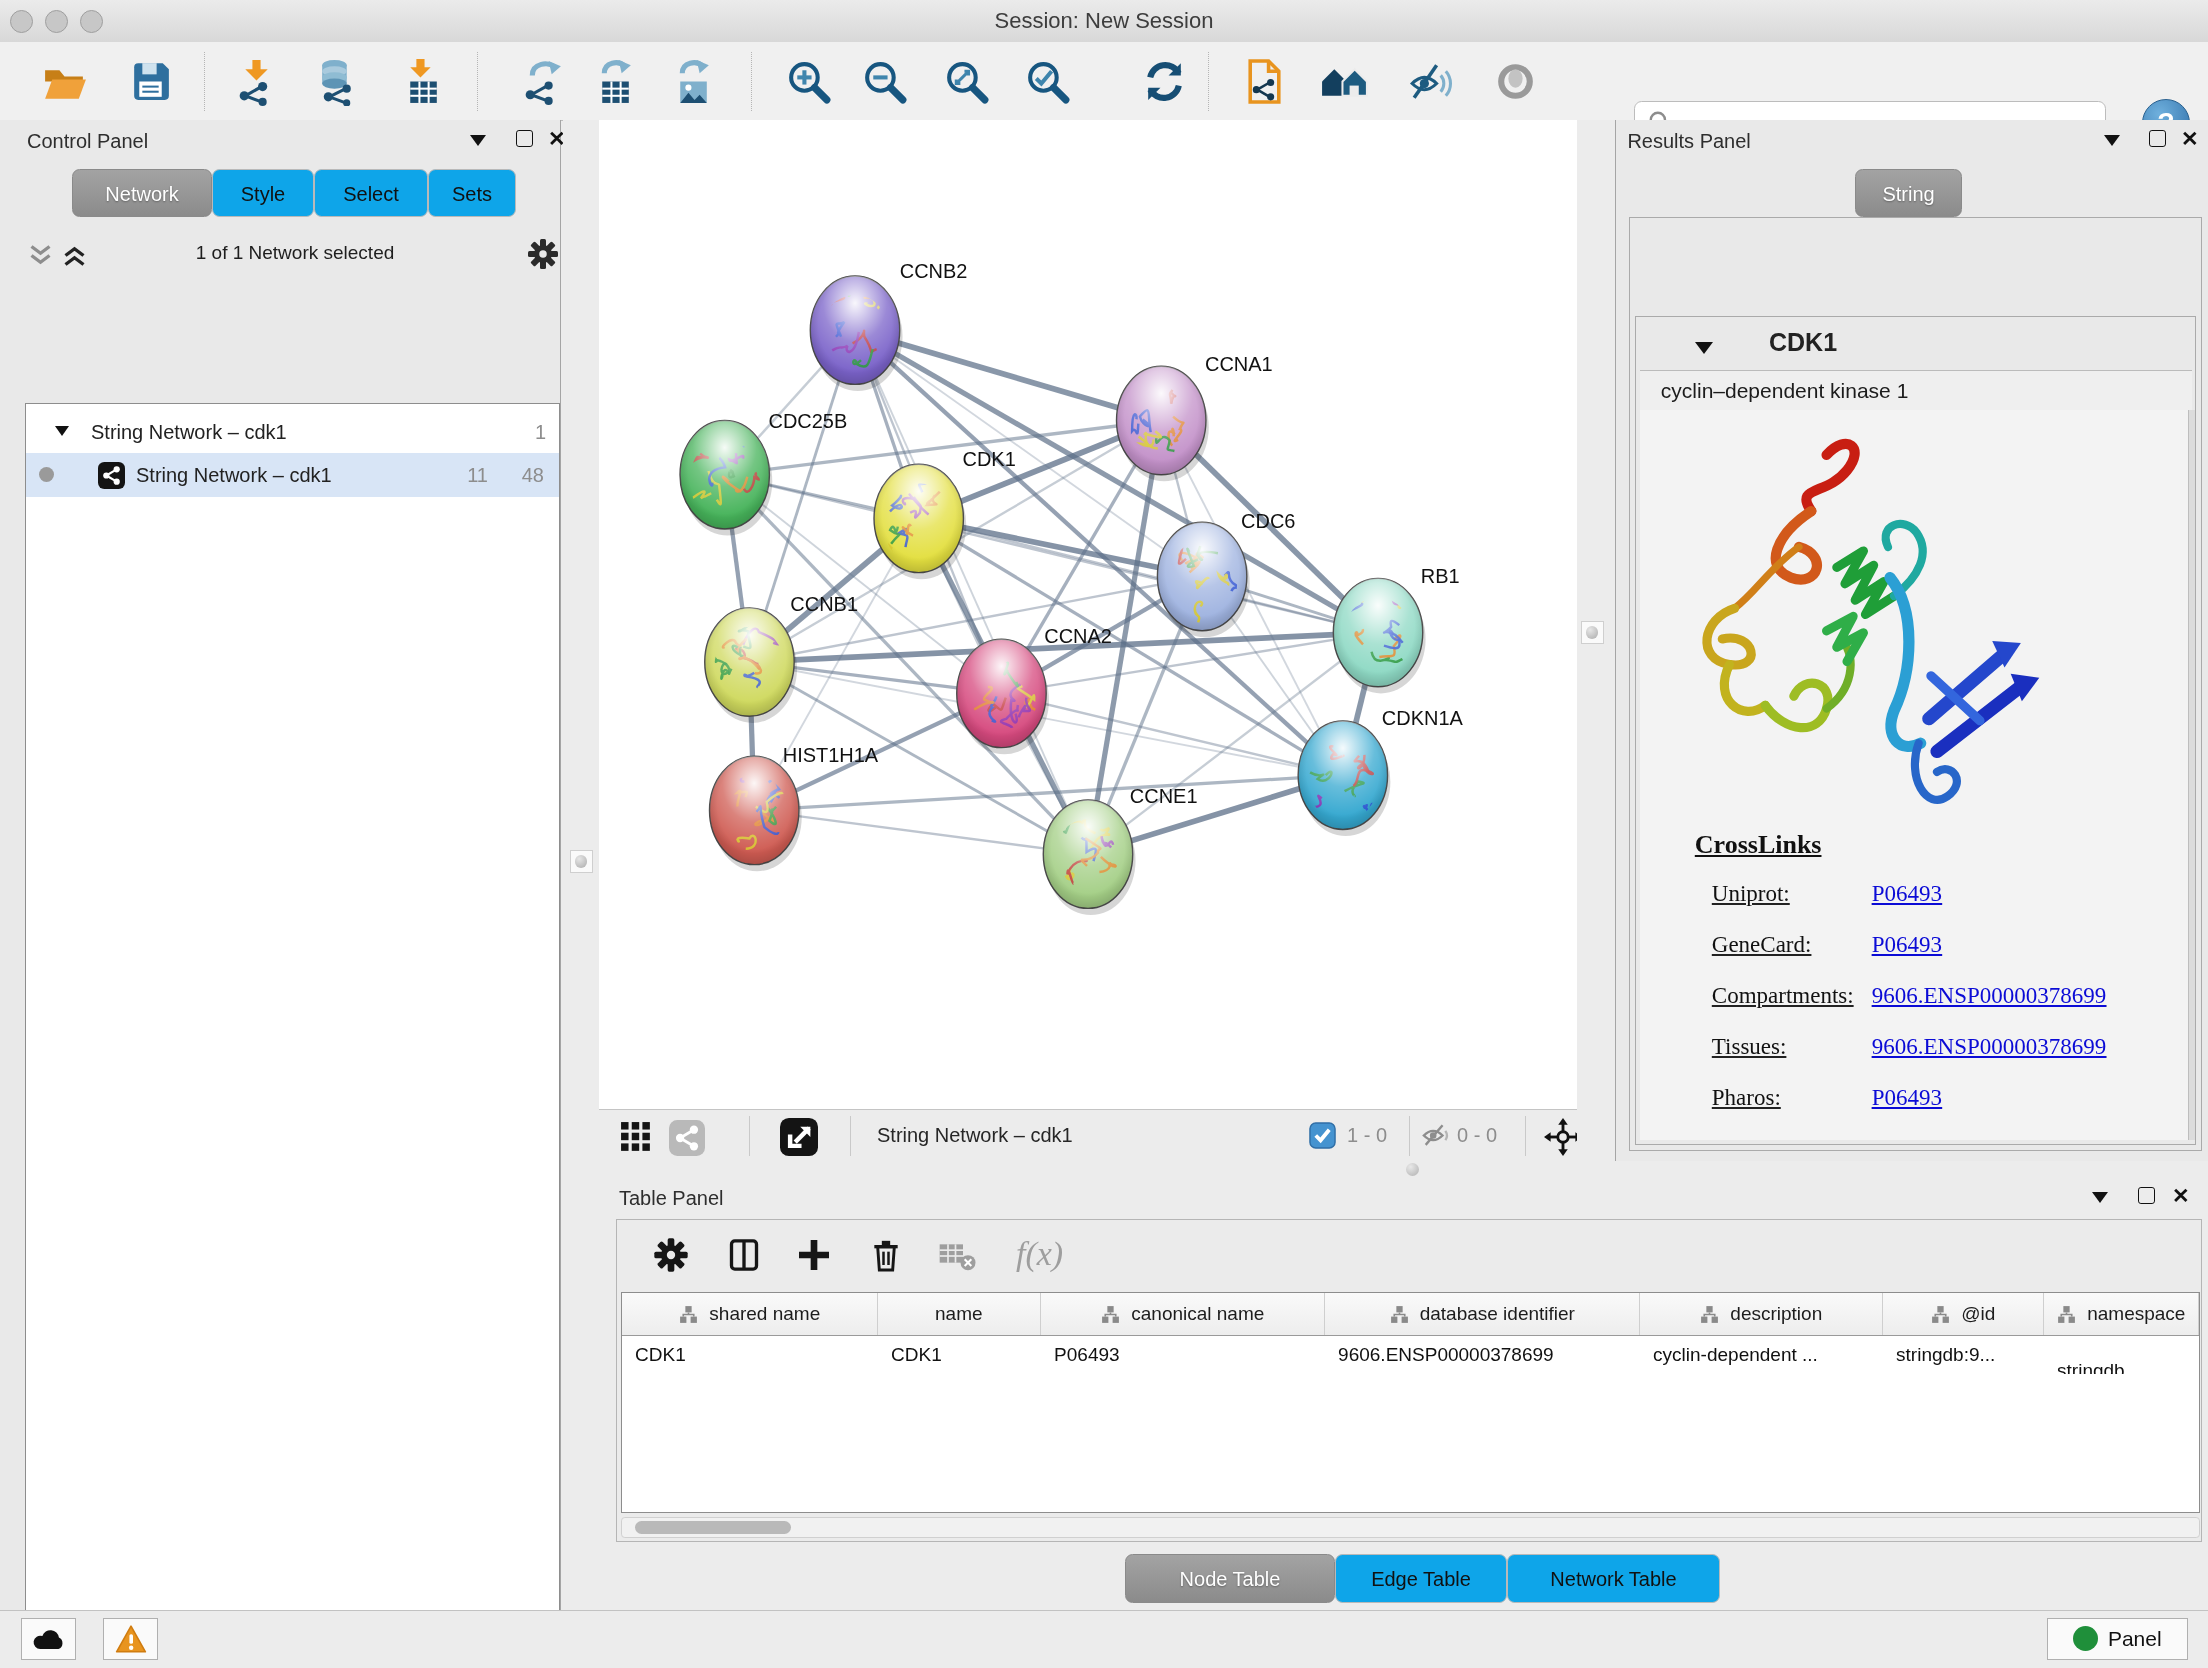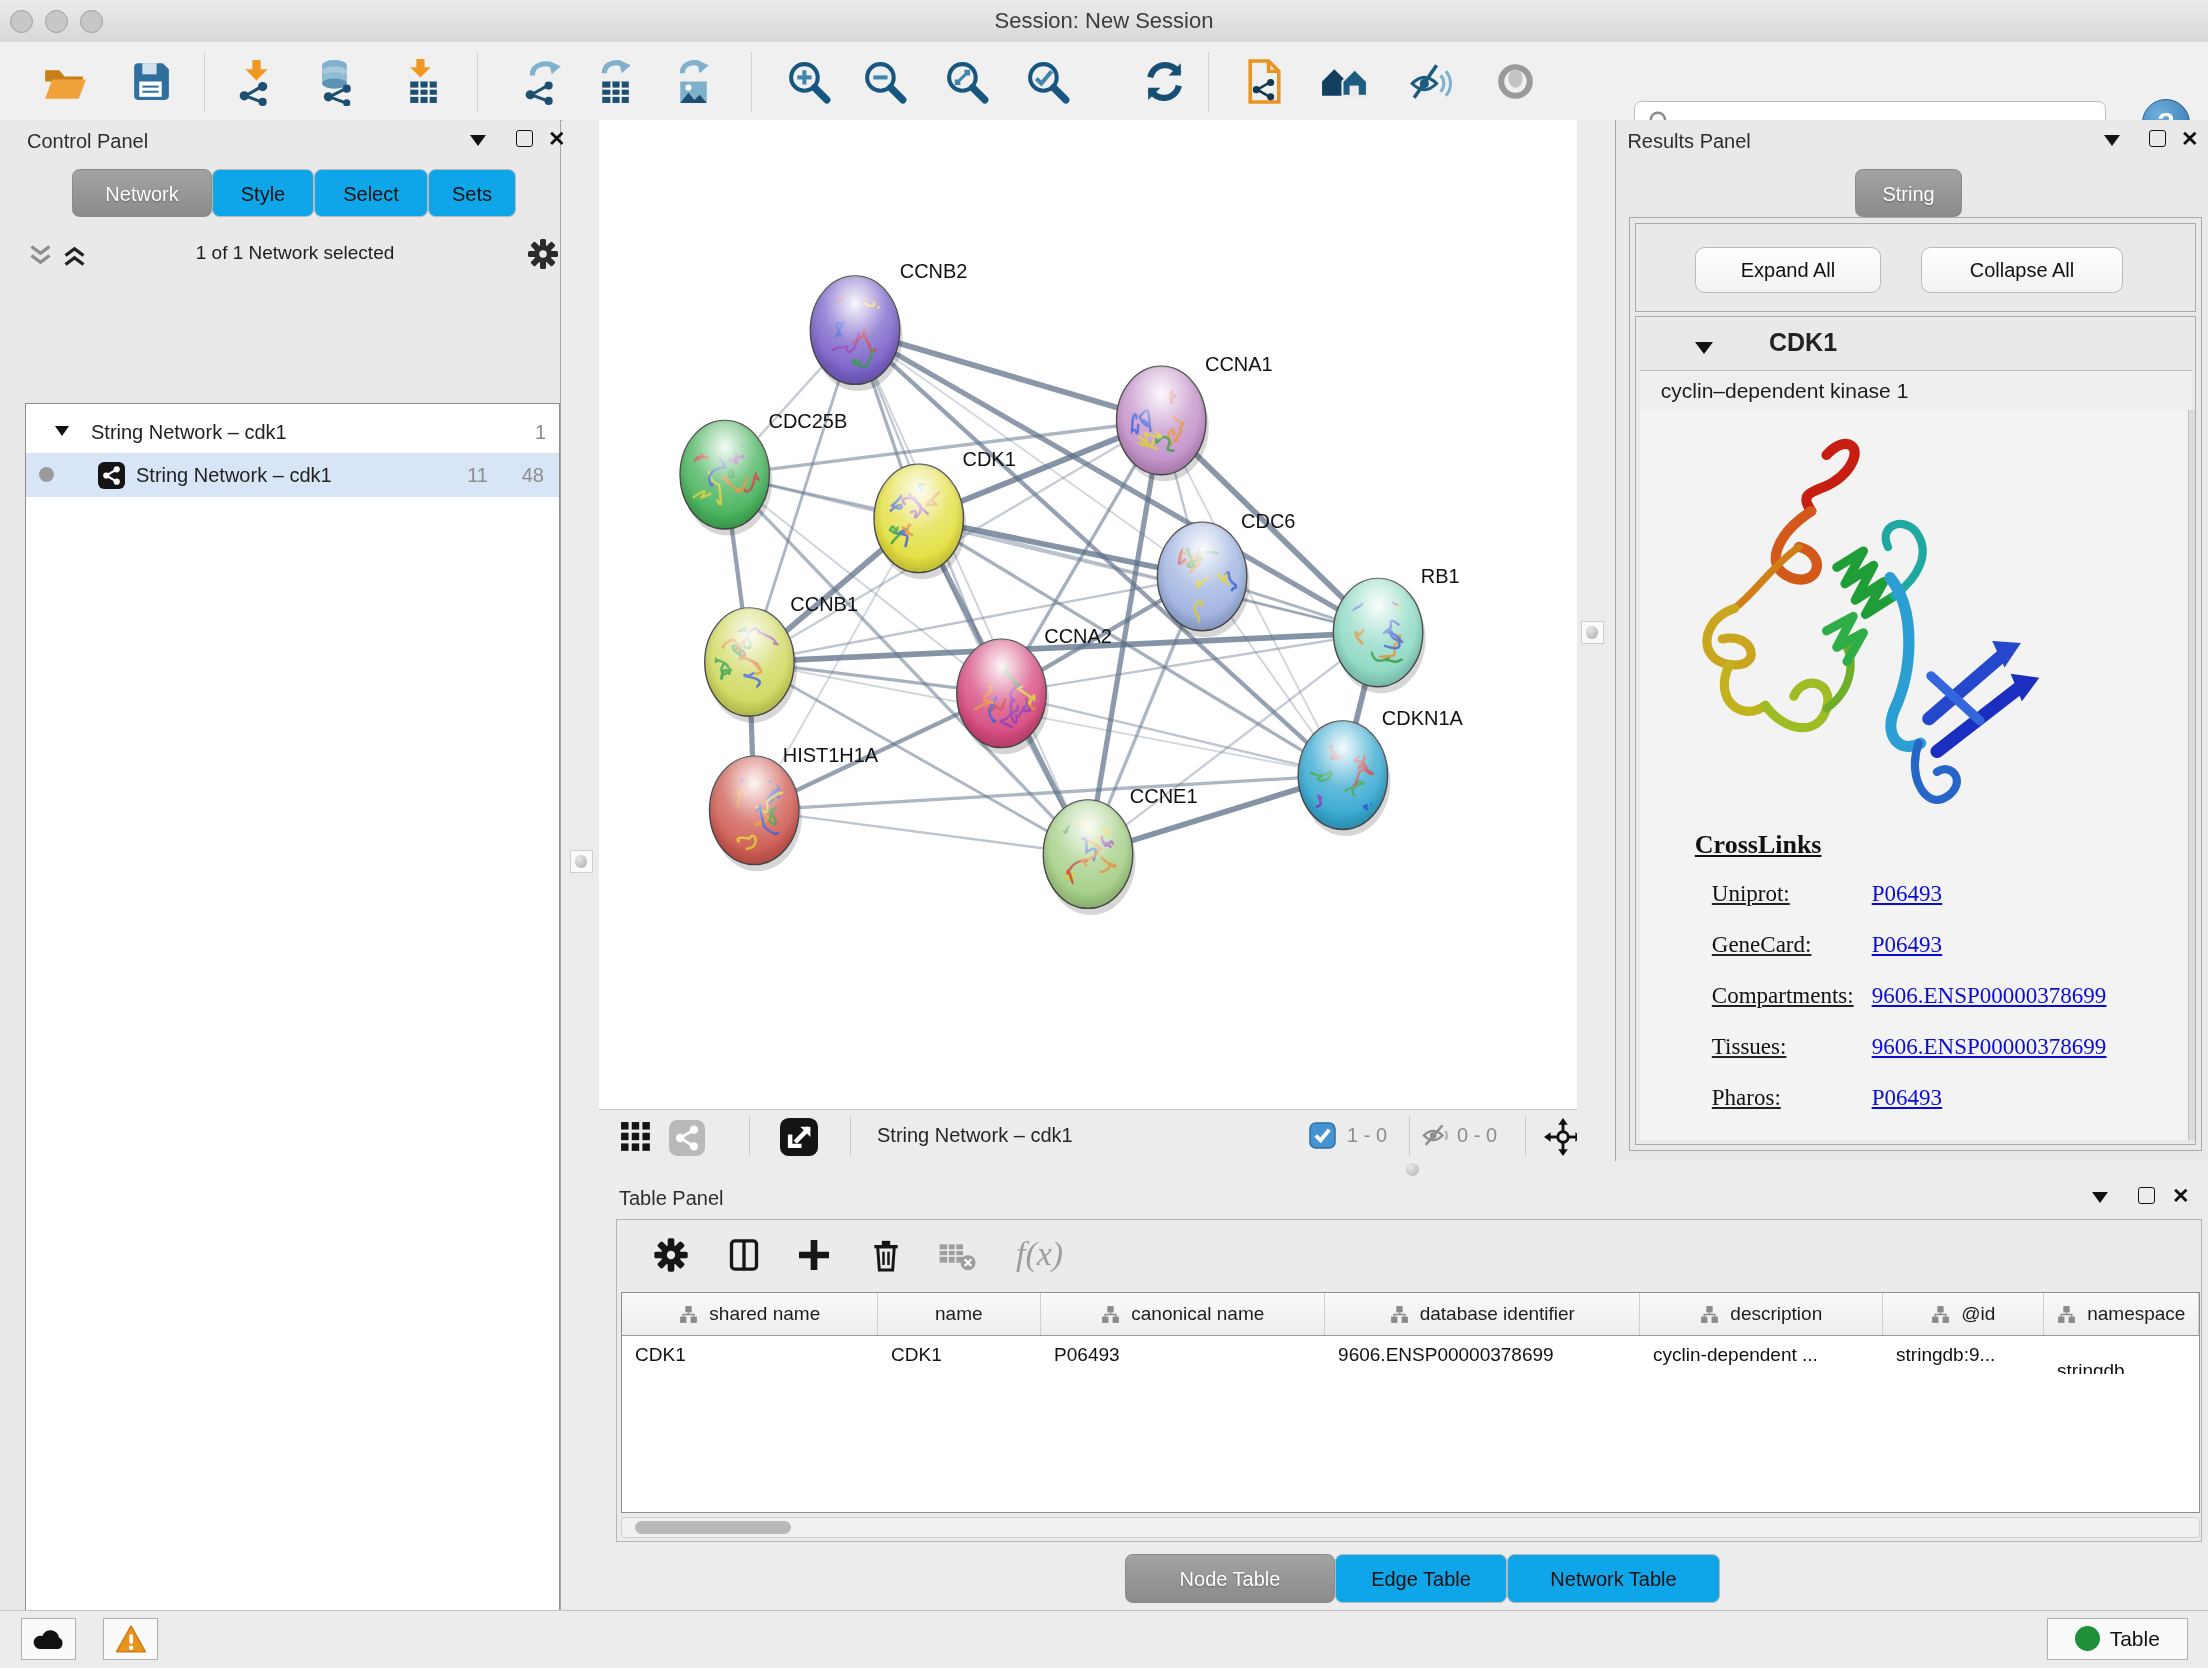--- a/index.html
+++ b/index.html
@@ -736,24 +736,20 @@
   <div class="results-panel">
     <div class="abs panel-title" style="left:11.4px;top:9.5px">Results Panel</div>
     <div class="abs tri" style="left:488px;top:15px"></div>
     <div class="abs sqbtn" style="left:533px;top:9.5px"></div>
     <div class="abs winbtn" style="left:565px;top:7.6px;font-weight:bold">✕</div>
 
     <div class="abs tab sel" style="left:239px;top:49px;width:107px">String</div>
 
     <div class="rp-box" style="left:13.3px;top:97px;width:573px;height:934px"></div>
 
-    <div class="rp-box" style="left:19px;top:103px;width:561px;height:89px">
-      <button class="btn abs" style="left:59px;top:23px;width:186px;height:46px">Expand All</button>
-      <button class="btn abs" style="left:285px;top:23px;width:202px;height:46px">Collapse All</button>
-    </div>
 
     <div class="rp-box" style="left:19px;top:196px;width:561px;height:829px">
       <div class="abs tri" style="left:59px;top:25px;border-left-width:9.5px;border-right-width:9.5px;border-top-width:12.4px"></div>
       <div class="abs" style="left:133px;top:11.4px;font-size:25px;font-weight:bold">CDK1</div>
       <div class="abs" style="left:3.8px;top:53px;width:552px;height:40px;border-top:1px solid #bbb;border-bottom:1px solid #ccc;background:#efefef">
         <span class="gene-desc" style="position:absolute;left:21px;top:7.6px">cyclin–dependent kinase 1</span>
       </div>
 
       <div class="abs" style="left:3.8px;top:93px;width:548px;height:730px;background:#f3f3f3">
         <svg class="abs" style="left:28.5px;top:3.8px" width="399" height="409" viewBox="0 0 380 400">
@@ -955,17 +951,17 @@
     </div>
     <div class="sbtn" style="left:103px;width:55px">
       <svg width="32" height="30" viewBox="0 0 40 36">
         <path d="M20 2 L38 34 H2z" fill="#e8941f" stroke="#d07c10" stroke-width="2" stroke-linejoin="round"></path>
         <rect x="18" y="12" width="4.5" height="12" rx="2" fill="#fff"></rect>
         <circle cx="20.2" cy="29" r="2.8" fill="#fff"></circle>
       </svg>
     </div>
     <div class="sbtn" style="left:2047px;width:141px">
       <span class="mem-dot"></span>
-      <span class="mem-text">Table</span>
+      <span class="mem-text">Panel</span>
     </div>
   </div>
 </div>
 
 
 </body></html>

